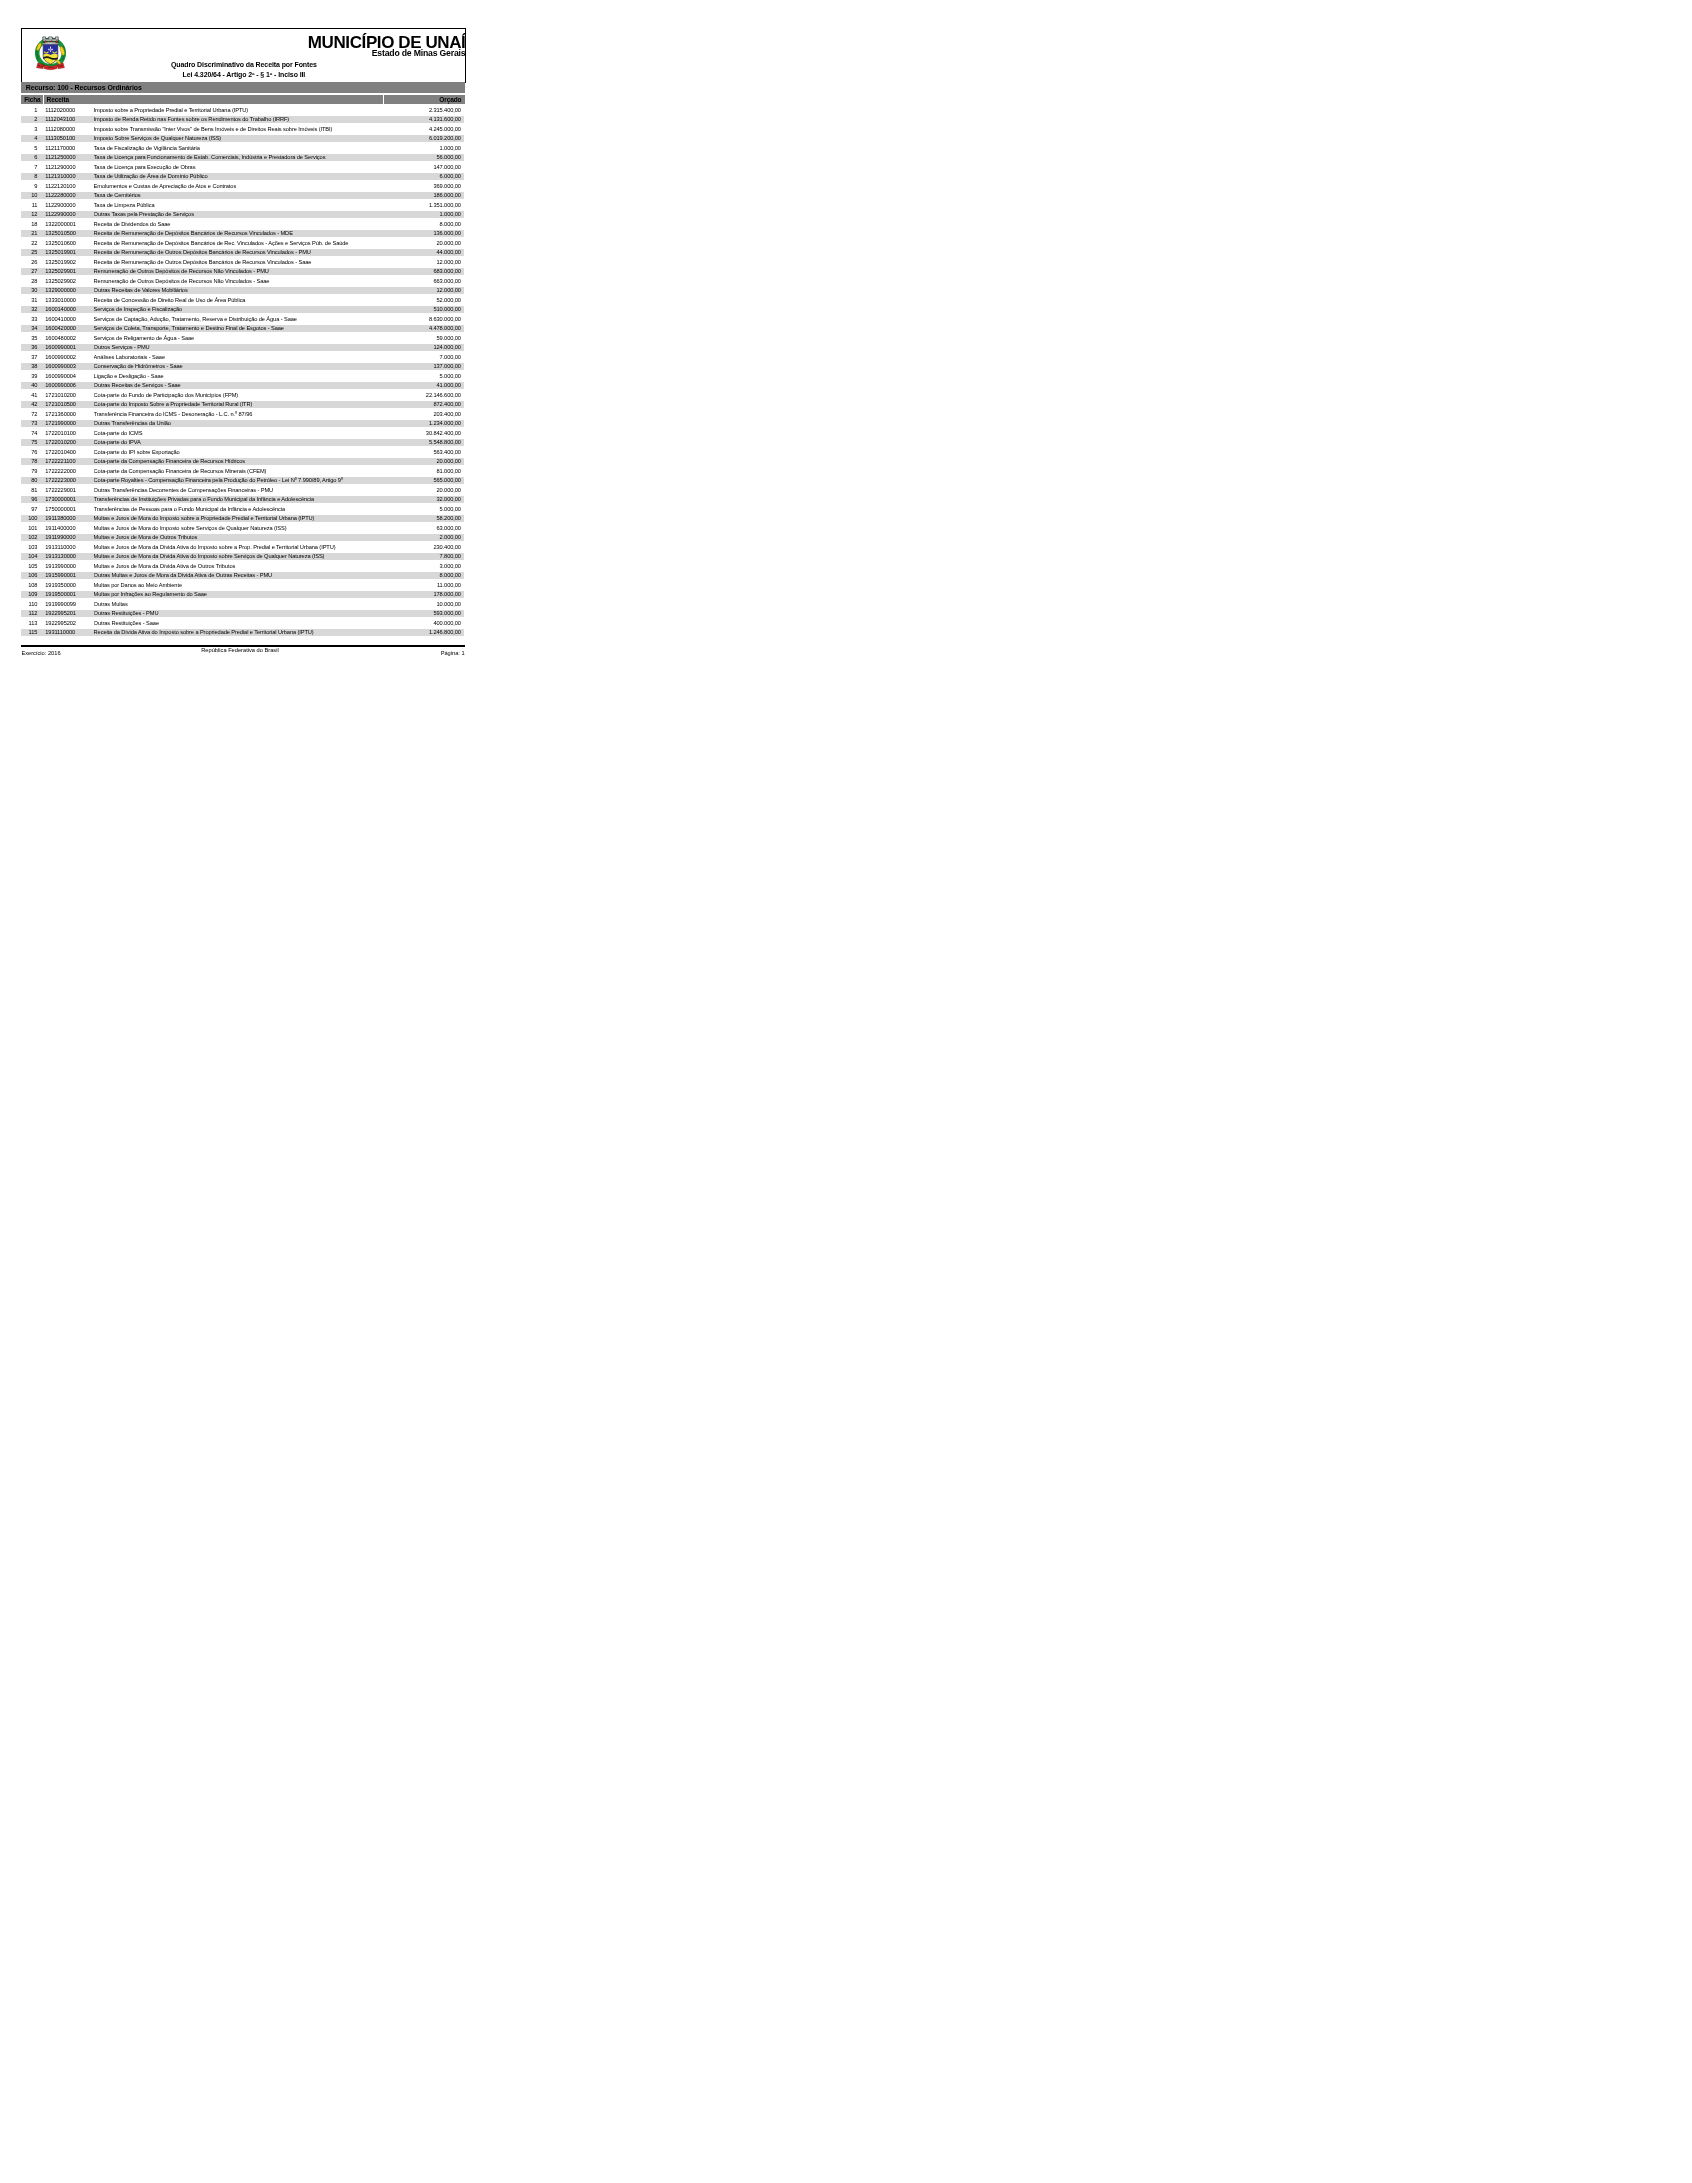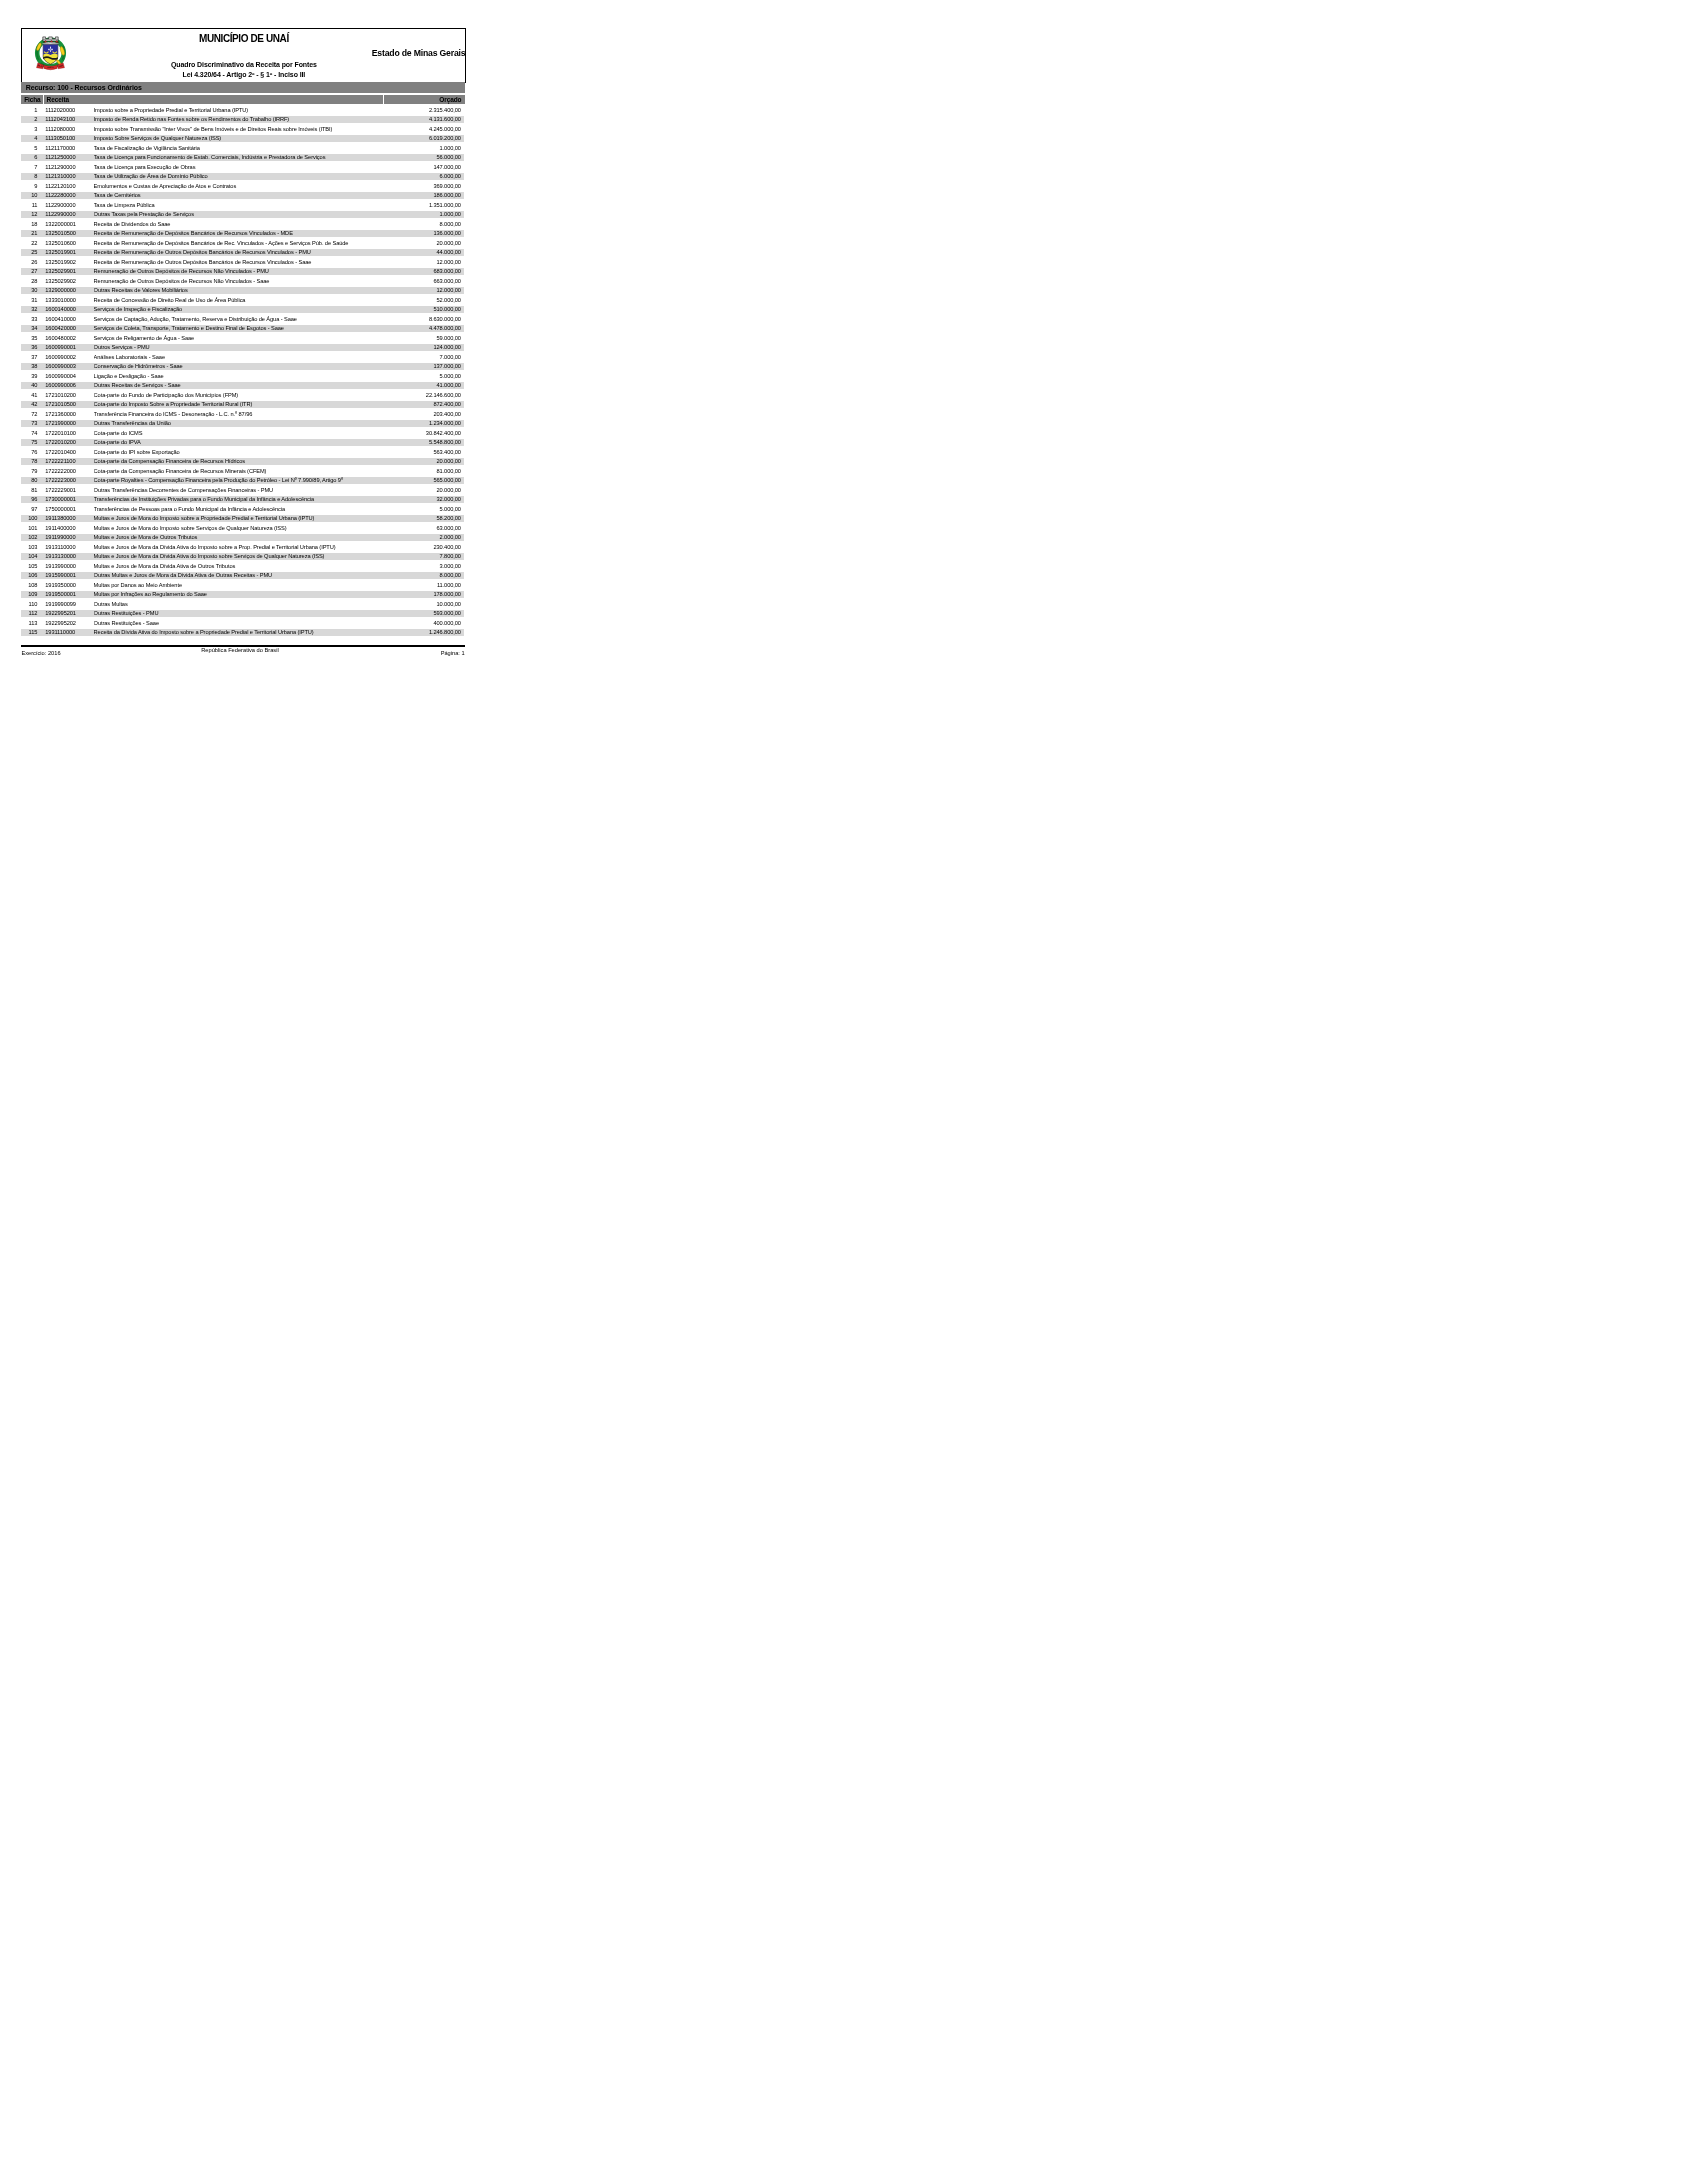--- a/index.html
+++ b/index.html
@@ -14,22 +14,22 @@
   
   .header-box{
     position:absolute;left:21.4px;top:28px;width:443px;height:54px;
     border-top:1.7px solid #000;
     border-left:0.4px solid #000;
     border-right:0.4px solid #000;
     background:#fff;
   }
   .crest{position:absolute;left:10.5px;top:3.5px;width:35px;height:40px;}
   .h-title{
-    position:absolute;left:0;top:3.5px;width:100%;text-align:center;
-    font-size:10px;font-weight:bold;letter-spacing:-0.4px;
+    position:absolute;left:0;top:3.5px;width:100%;text-align:right;
+    font-size:17px;font-weight:bold;letter-spacing:-0.4px;
   }
   .h-subtitle{
     position:absolute;left:0;top:19px;width:100%;text-align:right;
     font-size:8.7px;font-weight:bold;letter-spacing:-0.2px;
   }
   .h-line3{
     position:absolute;left:0;top:32px;width:100%;text-align:center;
     font-size:7px;font-weight:bold;letter-spacing:-0.1px;
   }
   .h-line4{

